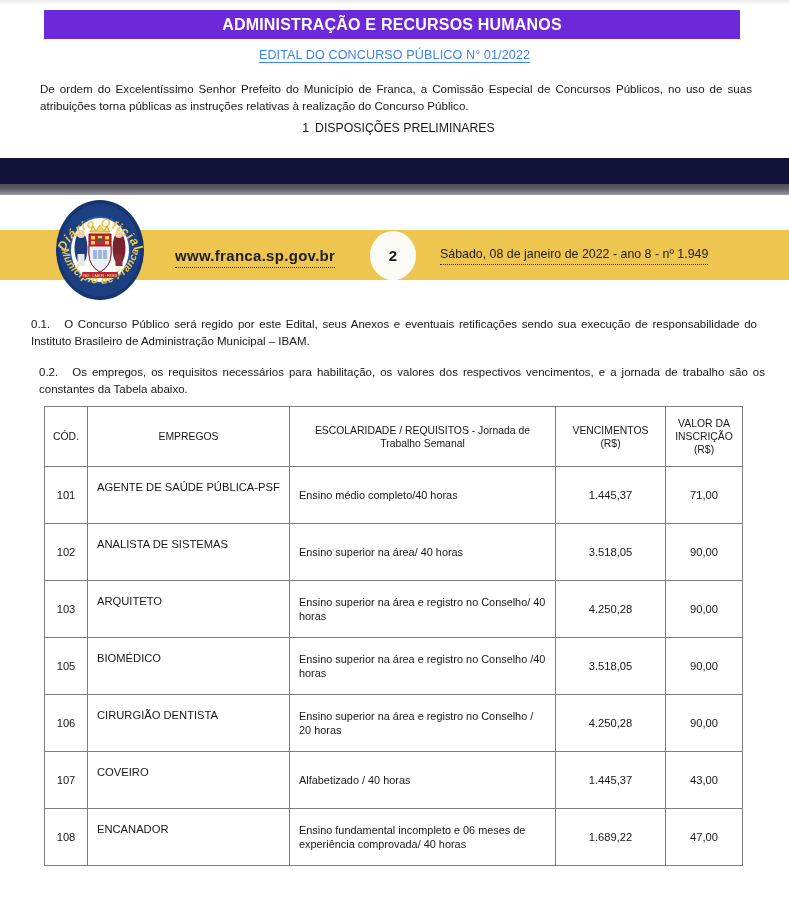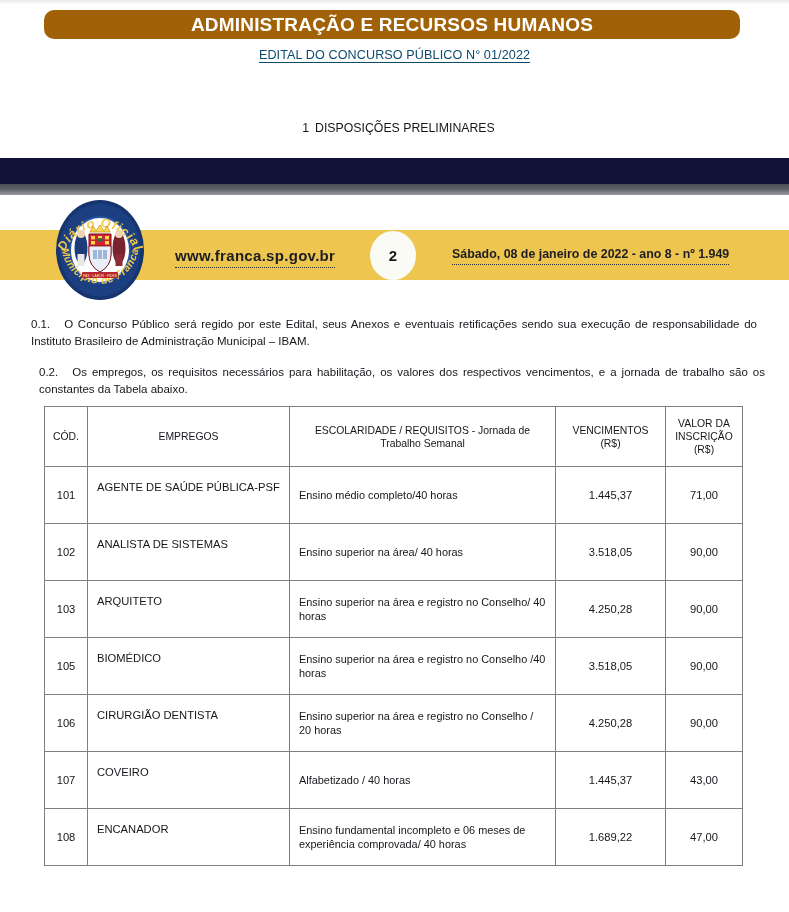--- a/index.html
+++ b/index.html
@@ -25,39 +25,38 @@
     top: 0; left: 0;
     width: 789px; height: 5px;
     background: linear-gradient(180deg, #e9e9ec 0%, #f7f7f8 60%, #ffffff 100%);
   }
 
   
   .section-title-bar {
     position: absolute;
     left: 44px; top: 10px;
     width: 696px; height: 29px;
-    background: #a16207;
+    background: #6d28d9;
     color: #ffffff;
-    font-size: 19px;
+    font-size: 16px;
     font-weight: bold;
     letter-spacing: 0.2px;
     display: flex;
     align-items: center;
     justify-content: center;
-    border-radius: 10px;
   }
 
   
   .edital-subtitle {
     position: absolute;
     left: 0; top: 48px;
     width: 789px;
     text-align: center;
     font-size: 12.6px;
-    color: #0c4a6e;
+    color: #3b82f6;
     letter-spacing: 0.1px;
   }
   .edital-subtitle span {
     text-decoration: underline;
     text-underline-offset: 2.5px;
   }
 
   
   .intro-para {
     position: absolute;
@@ -127,23 +126,23 @@
     display: flex;
     align-items: center;
     justify-content: center;
     font-size: 15px;
     font-weight: bold;
     color: #16161c;
   }
 
   .masthead-date {
     position: absolute;
-    left: 452px; top: 247px;
+    left: 440px; top: 247px;
     font-size: 12.4px;
-    font-weight: bold;
+    font-weight: normal;
     color: #1d1d24;
   }
   .masthead-date::after {
     content: "";
     display: block;
     margin-top: 3px;
     height: 0;
     border-bottom: 1.6px dotted #2a2a30;
   }
 
@@ -227,20 +226,21 @@
   <div class="top-edge"></div>
 
   <div class="section-title-bar">
     <span>ADMINISTRAÇÃO E RECURSOS HUMANOS</span>
   </div>
 
   <div class="edital-subtitle">
     <span>EDITAL DO CONCURSO PÚBLICO N° 01/2022</span>
   </div>
 
+  <div class="intro-para">De ordem do Excelentíssimo Senhor Prefeito do Município de Franca, a Comissão Especial de Concursos Públicos, no uso de suas atribuições torna públicas as instruções relativas à realização do Concurso Público.</div>
 
   <div class="disposicoes">
     <span class="num">1</span><span>DISPOSIÇÕES PRELIMINARES</span>
   </div>
 
   <div class="navy-band"></div>
   <div class="gray-strip"></div>
 
   <div class="gold-band"></div>
 

